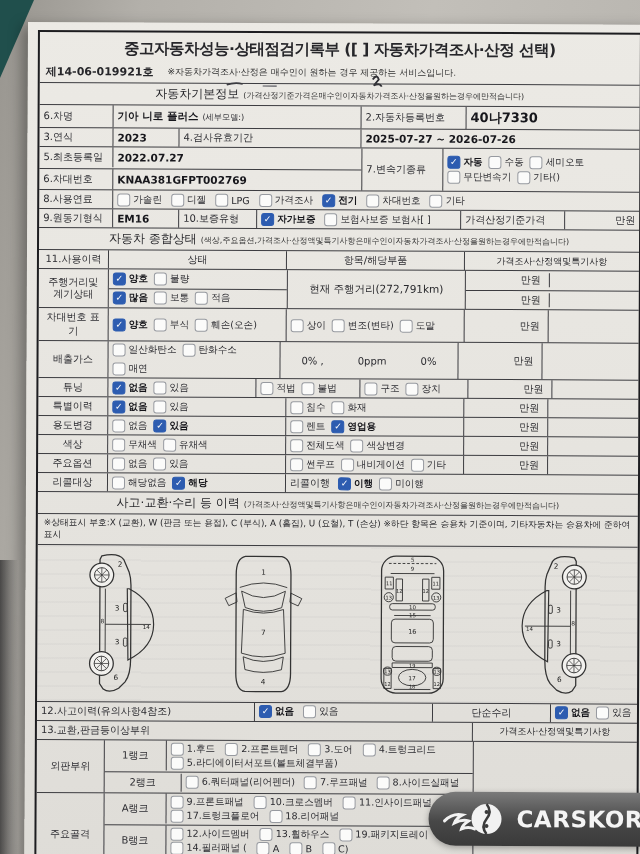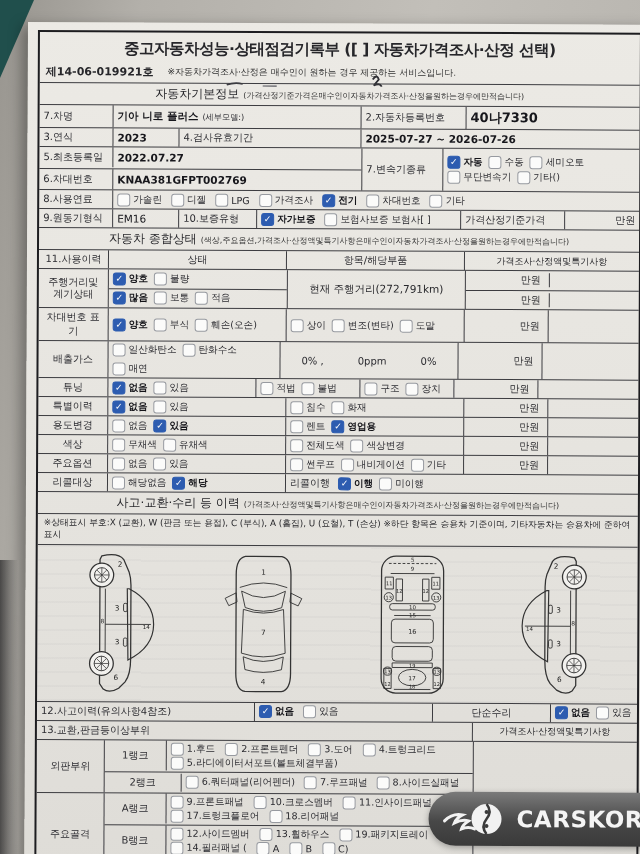--- a/index.html
+++ b/index.html
@@ -80,21 +80,21 @@
         <span class="docno">제14-06-019921호</span>
         <span class="notice">※자동차가격조사·산정은 매수인이 원하는 경우 제공하는 서비스입니다.</span>
       </div>
 
       <div class="r sechead">
         <span class="t">자동차기본정보</span>
         <span class="n">(가격산정기준가격은매수인이자동차가격조사·산정을원하는경우에만적습니다)</span>
       </div>
 
       <div class="r">
-        <div class="c lbl" style="width:74px">7.차명</div>
+        <div class="c lbl" style="width:74px">6.차명</div>
         <div class="c" style="width:248px;gap:4px">
           <span class="val">기아 니로 플러스</span>
           <span class="lbl small">(세부모델:)</span>
         </div>
         <div class="c lbl" style="width:105px">2.자동차등록번호</div>
         <div class="c last val" style="flex:1;font-size:13px">40나7330</div>
       </div>
 
       <div class="r">
         <div class="c lbl" style="width:74px">3.연식</div>
@@ -174,21 +174,21 @@
               <span class="cbi">
                 <span class="box"></span>
                 <span class="lab">기타</span>
               </span>
             </div>
         </div>
       </div>
 
       <div class="r">
         <div class="c lbl" style="width:74px">9.원동기형식</div>
-        <div class="c val" style="width:66px;font-weight:normal">EM16</div>
+        <div class="c val" style="width:66px;font-weight:bold">EM16</div>
         <div class="c lbl" style="width:78px">10.보증유형</div>
         <div class="c" style="width:204px">
           <div class="cg">
               <span class="cbi on">
                 <span class="box checked">✓</span>
                 <span class="lab">자가보증</span>
               </span>
               <span class="cbi">
                 <span class="box"></span>
                 <span class="lab">보험사보증 보험사[ ]</span>
@@ -343,21 +343,21 @@
               <span class="cbi">
                 <span class="box"></span>
                 <span class="lab">적법</span>
               </span>
               <span class="cbi">
                 <span class="box"></span>
                 <span class="lab">불법</span>
               </span>
             </div>
         </div>
-        <div class="c" style="width:94px">
+        <div class="c" style="width:108px">
           <div class="cg tight">
               <span class="cbi">
                 <span class="box"></span>
                 <span class="lab">구조</span>
               </span>
               <span class="cbi">
                 <span class="box"></span>
                 <span class="lab">장치</span>
               </span>
             </div>

